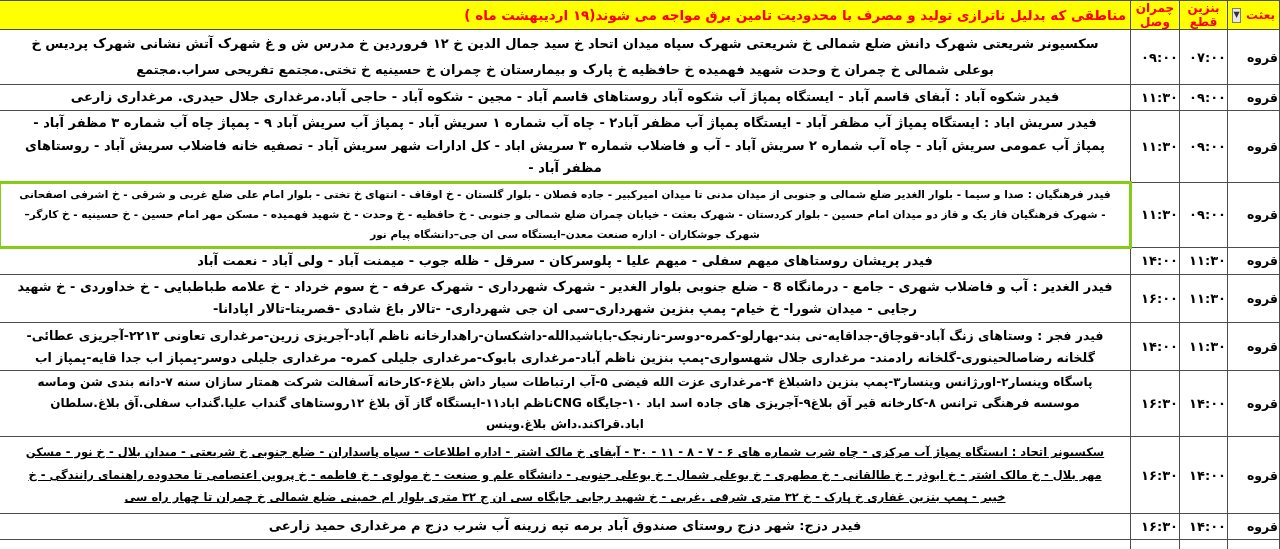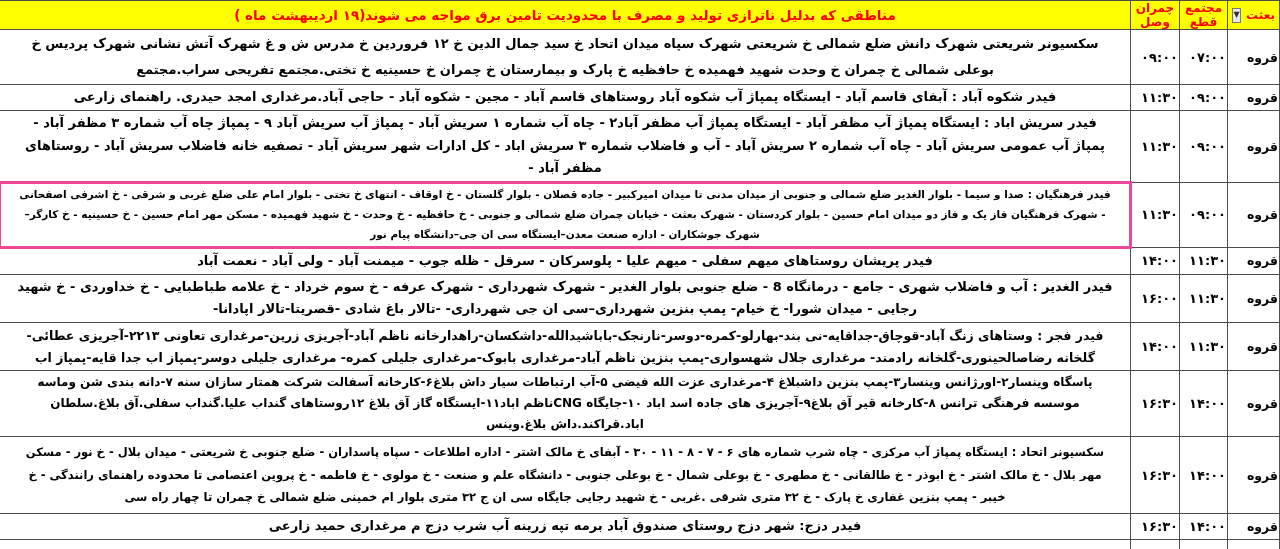--- a/index.html
+++ b/index.html
@@ -2,43 +2,43 @@
 <html lang="fa" dir="rtl"><head>
 <meta charset="utf-8">
 <style>
   html,body{margin:0;padding:0;background:#fff;}
   body{width:1280px;height:549px;overflow:hidden;
        font-family:"DejaVu Sans","Liberation Sans",sans-serif;}
   table{border-collapse:collapse;table-layout:fixed;width:1280px;direction:rtl;}
   td,th{border:1px solid #4d4d4d;vertical-align:middle;overflow:hidden;}
   thead tr{height:25px;}
   th{background:#ffff00;color:#ff0000;font-weight:bold;font-size:12px;padding:0 4px;}
-  th.c-main{font-size:13.5px;text-align:center;}
+  th.c-main{font-size:13.5px;text-align:right;}
   td{color:#000;font-weight:bold;text-align:center;padding-left:24px;}
   td.region{font-size:12.5px;}
   td.time{font-size:13px;letter-spacing:0.5px;}
   td.area{font-size:13px;line-height:1.75;padding:1px 16px;}
   
   tbody tr:nth-child(1){height:55px;}
   tbody tr:nth-child(2){height:25px;}
   tbody tr:nth-child(3){height:45px;}
   tbody tr:nth-child(4){height:46px;}
   tbody tr:nth-child(5){height:26px;}
   tbody tr:nth-child(6){height:46px;}
   tbody tr:nth-child(7){height:48px;}
   tbody tr:nth-child(8){height:50px;}
   tbody tr:nth-child(9){height:77px;}
   tbody tr:nth-child(10){height:25px;}
   tbody tr:nth-child(11){height:81px;}
   
   tbody tr:nth-child(1) td.area{line-height:2.0;}
-  tbody tr:nth-child(4) td.area{font-size:10.5px;border:3px solid #ec4899;line-height:1.9;}
+  tbody tr:nth-child(4) td.area{font-size:10.5px;border:3px solid #84cc16;line-height:1.9;}
   tbody tr:nth-child(7) td.area{font-size:12.5px;}
   tbody tr:nth-child(8) td.area{font-size:12px;}
-  tbody tr:nth-child(9) td.area{font-size:11.5px;line-height:1.95;}
+  tbody tr:nth-child(9) td.area{font-size:11.5px;line-height:1.95;text-decoration:underline;}
   tbody tr:nth-child(11) td.area{font-size:12.5px;line-height:1.9;}
   .filter-btn{display:inline-block;width:13px;height:13px;margin-right:3px;
       background:#e8e8e8;border:1px solid #7a7a7a;color:#333;font-size:8px;
       line-height:12px;text-align:center;vertical-align:middle;cursor:pointer;}
   .hdr-wrap{display:flex;align-items:center;justify-content:center;gap:2px;}
 </style>
 </head>
 <body>
 
 <table>
@@ -49,37 +49,37 @@
     <col style="width:1131px">
   </colgroup>
   <thead>
     <tr>
       <th class="c-region">
         <span class="hdr-wrap">
           <span>بعثت</span>
           <span class="filter-btn">▼</span>
         </span>
       </th>
-      <th class="c-cut">مجتمع قطع</th>
+      <th class="c-cut">بنزین قطع</th>
       <th class="c-rec">چمران وصل</th>
       <th class="c-main">مناطقی که بدلیل ناترازی تولید و مصرف با محدودیت تامین برق مواجه می شوند(۱۹ اردیبهشت ماه )</th>
     </tr>
   </thead>
   <tbody>
     <tr>
       <td class="region">قروه</td>
       <td class="time">۰۷:۰۰</td>
       <td class="time">۰۹:۰۰</td>
       <td class="area">سکسیونر  شریعتی شهرک دانش ضلع شمالی خ شریعتی شهرک سپاه میدان اتحاد خ سید جمال الدین خ ۱۲ فروردین خ مدرس ش و غ شهرک آتش نشانی شهرک پردیس خ بوعلی شمالی خ چمران خ وحدت  شهید فهمیده خ حافظیه  خ پارک و بیمارستان خ چمران خ حسینیه خ تختی.مجتمع تفریحی سراب.مجتمع</td>
     </tr>
     <tr>
       <td class="region">قروه</td>
       <td class="time">۰۹:۰۰</td>
       <td class="time">۱۱:۳۰</td>
-      <td class="area">فیدر شکوه آباد : آبفای قاسم آباد -  ایستگاه پمپاژ آب شکوه آباد    روستاهای قاسم آباد - مجین -  شکوه آباد -  حاجی آباد.مرغداری امجد حیدری. راهنمای زارعی</td>
+      <td class="area">فیدر شکوه آباد : آبفای قاسم آباد -  ایستگاه پمپاژ آب شکوه آباد    روستاهای قاسم آباد - مجین -  شکوه آباد -  حاجی آباد.مرغداری جلال حیدری. مرغداری زارعی</td>
     </tr>
     <tr>
       <td class="region">قروه</td>
       <td class="time">۰۹:۰۰</td>
       <td class="time">۱۱:۳۰</td>
       <td class="area">فیدر سریش اباد : ایستگاه پمپاژ آب مظفر آباد - ایستگاه پمپاژ آب مظفر آباد۲ -  چاه آب شماره ۱ سریش آباد -  پمپاژ آب سریش آباد   ۹ -  پمپاژ چاه آب شماره ۳ مظفر آباد -  پمپاژ آب عمومی سریش آباد -  چاه آب شماره ۲ سریش آباد  -   آب و فاضلاب شماره ۳ سریش اباد  -  کل ادارات شهر سریش آباد -  تصفیه خانه فاضلاب سریش آباد -  روستاهای مظفر آباد -</td>
     </tr>
     <tr>
       <td class="region">قروه</td>
       <td class="time">۰۹:۰۰</td>

